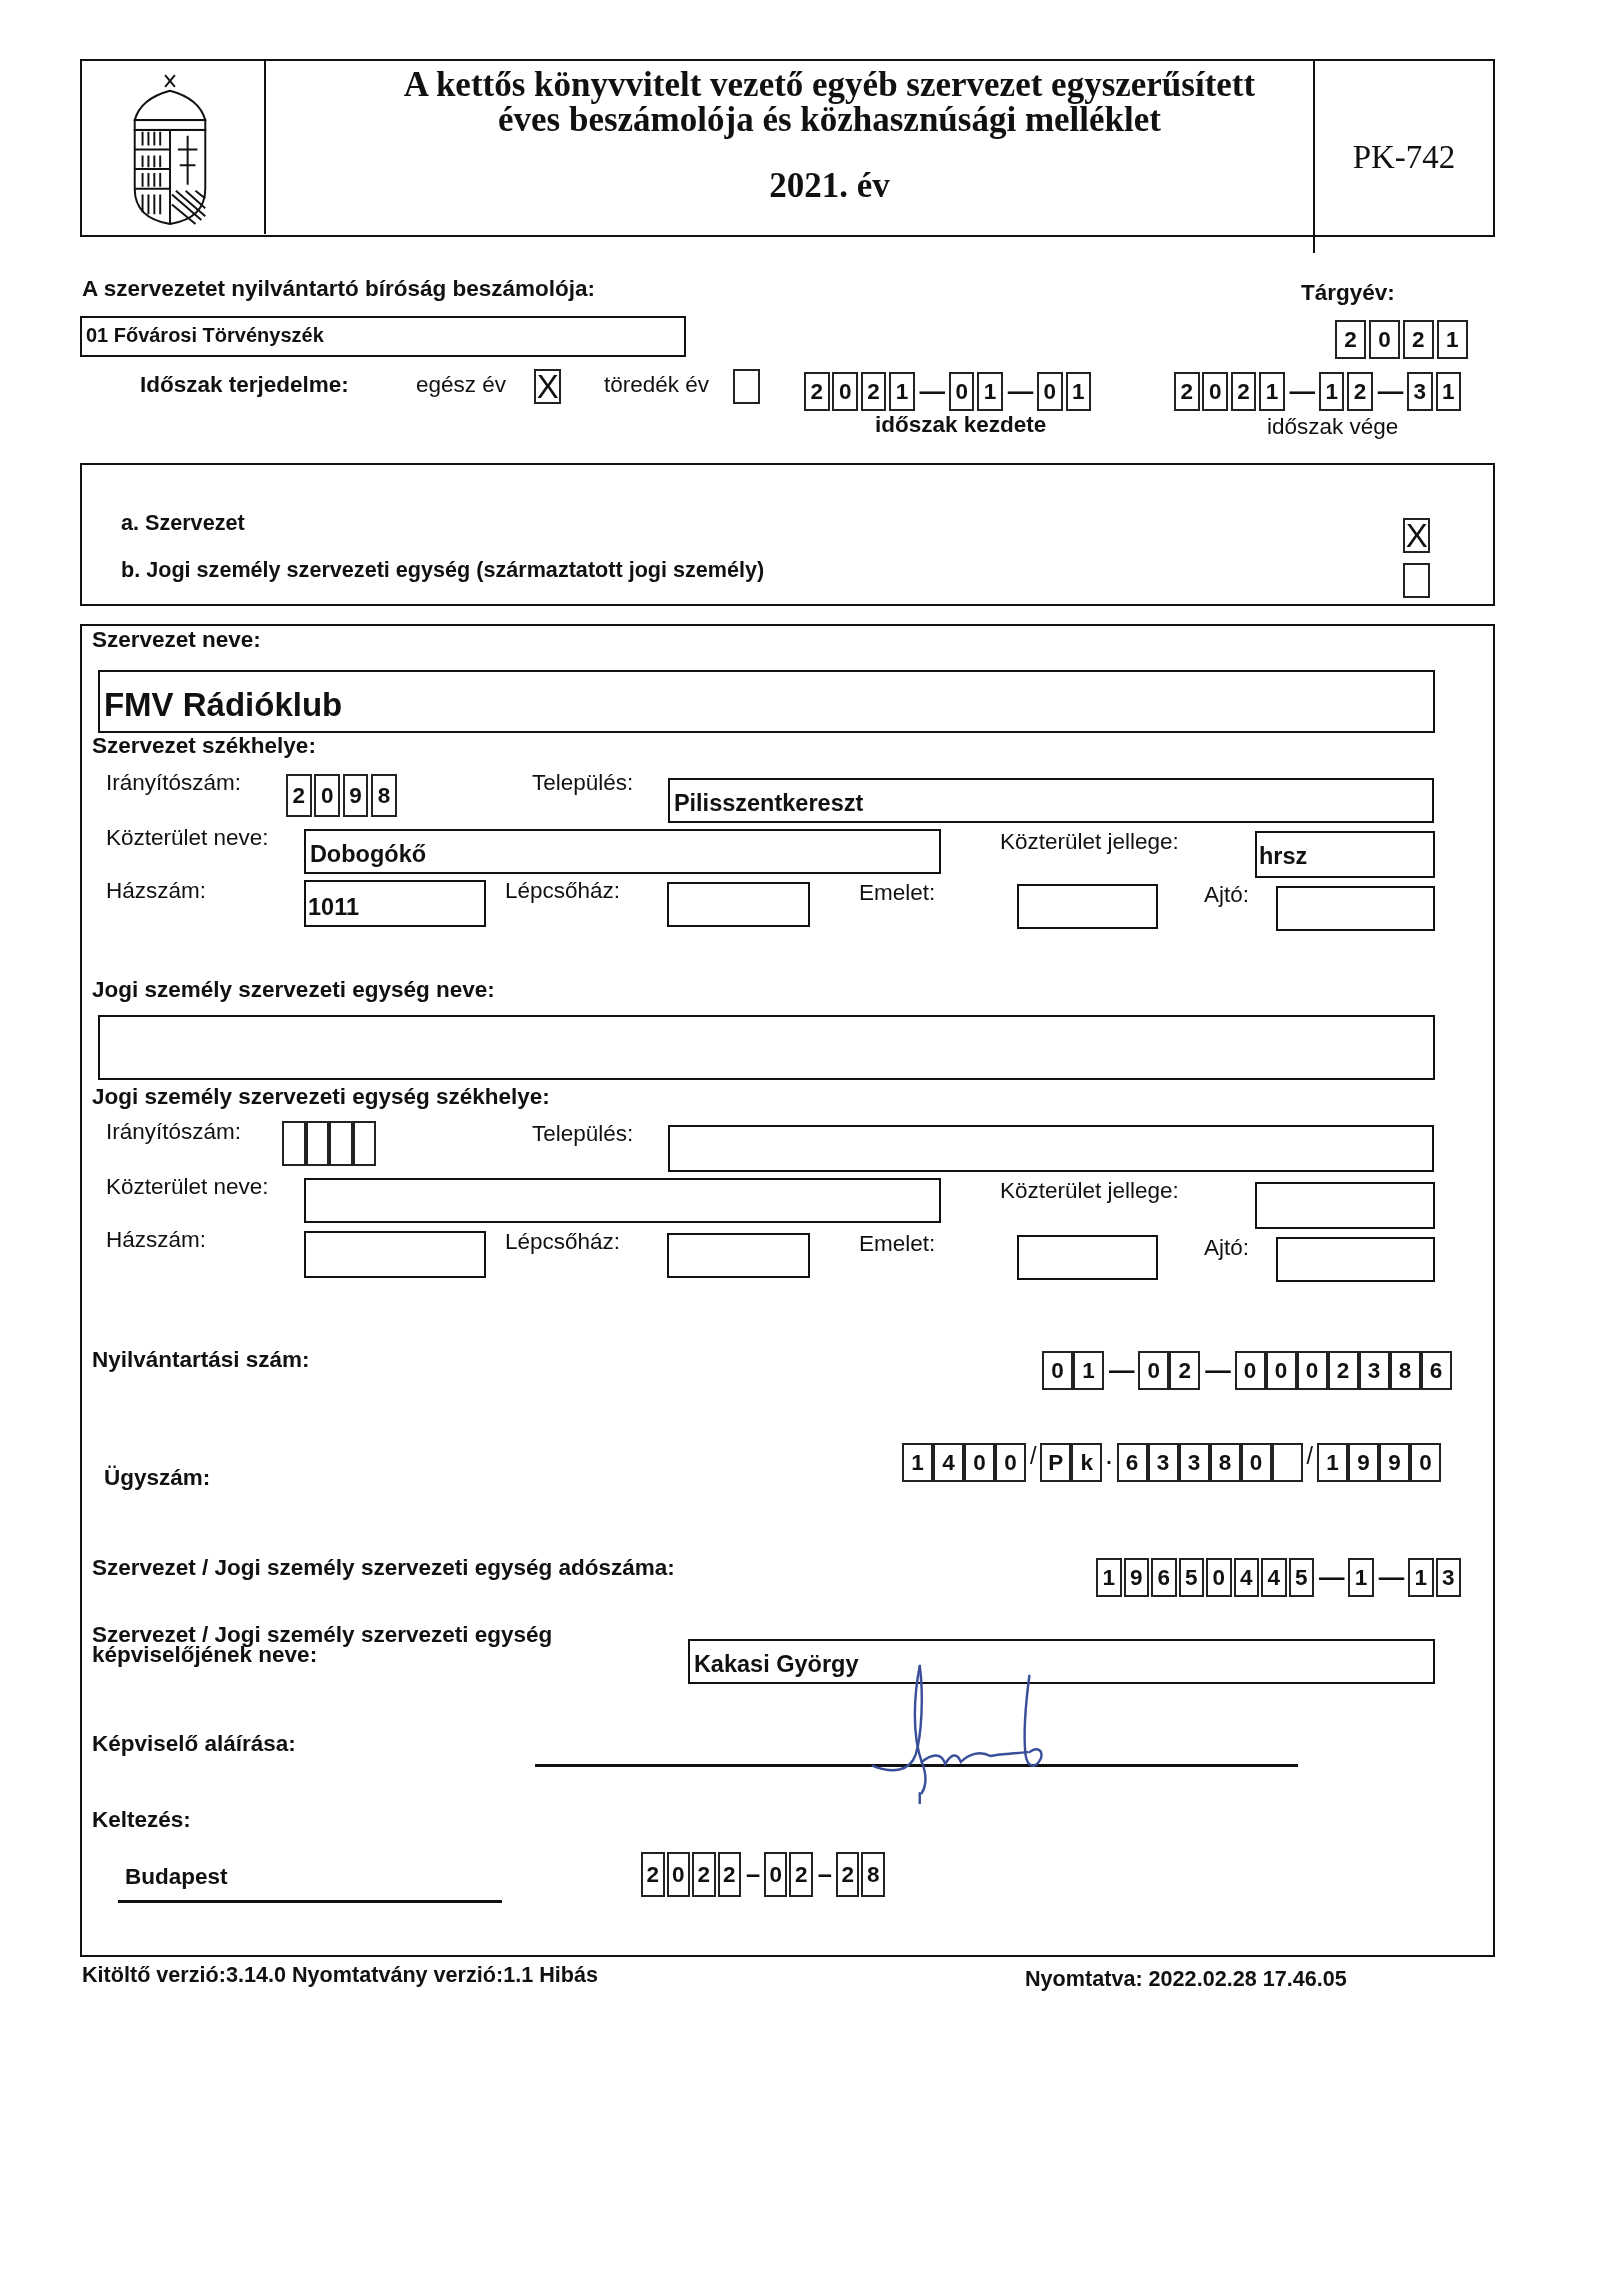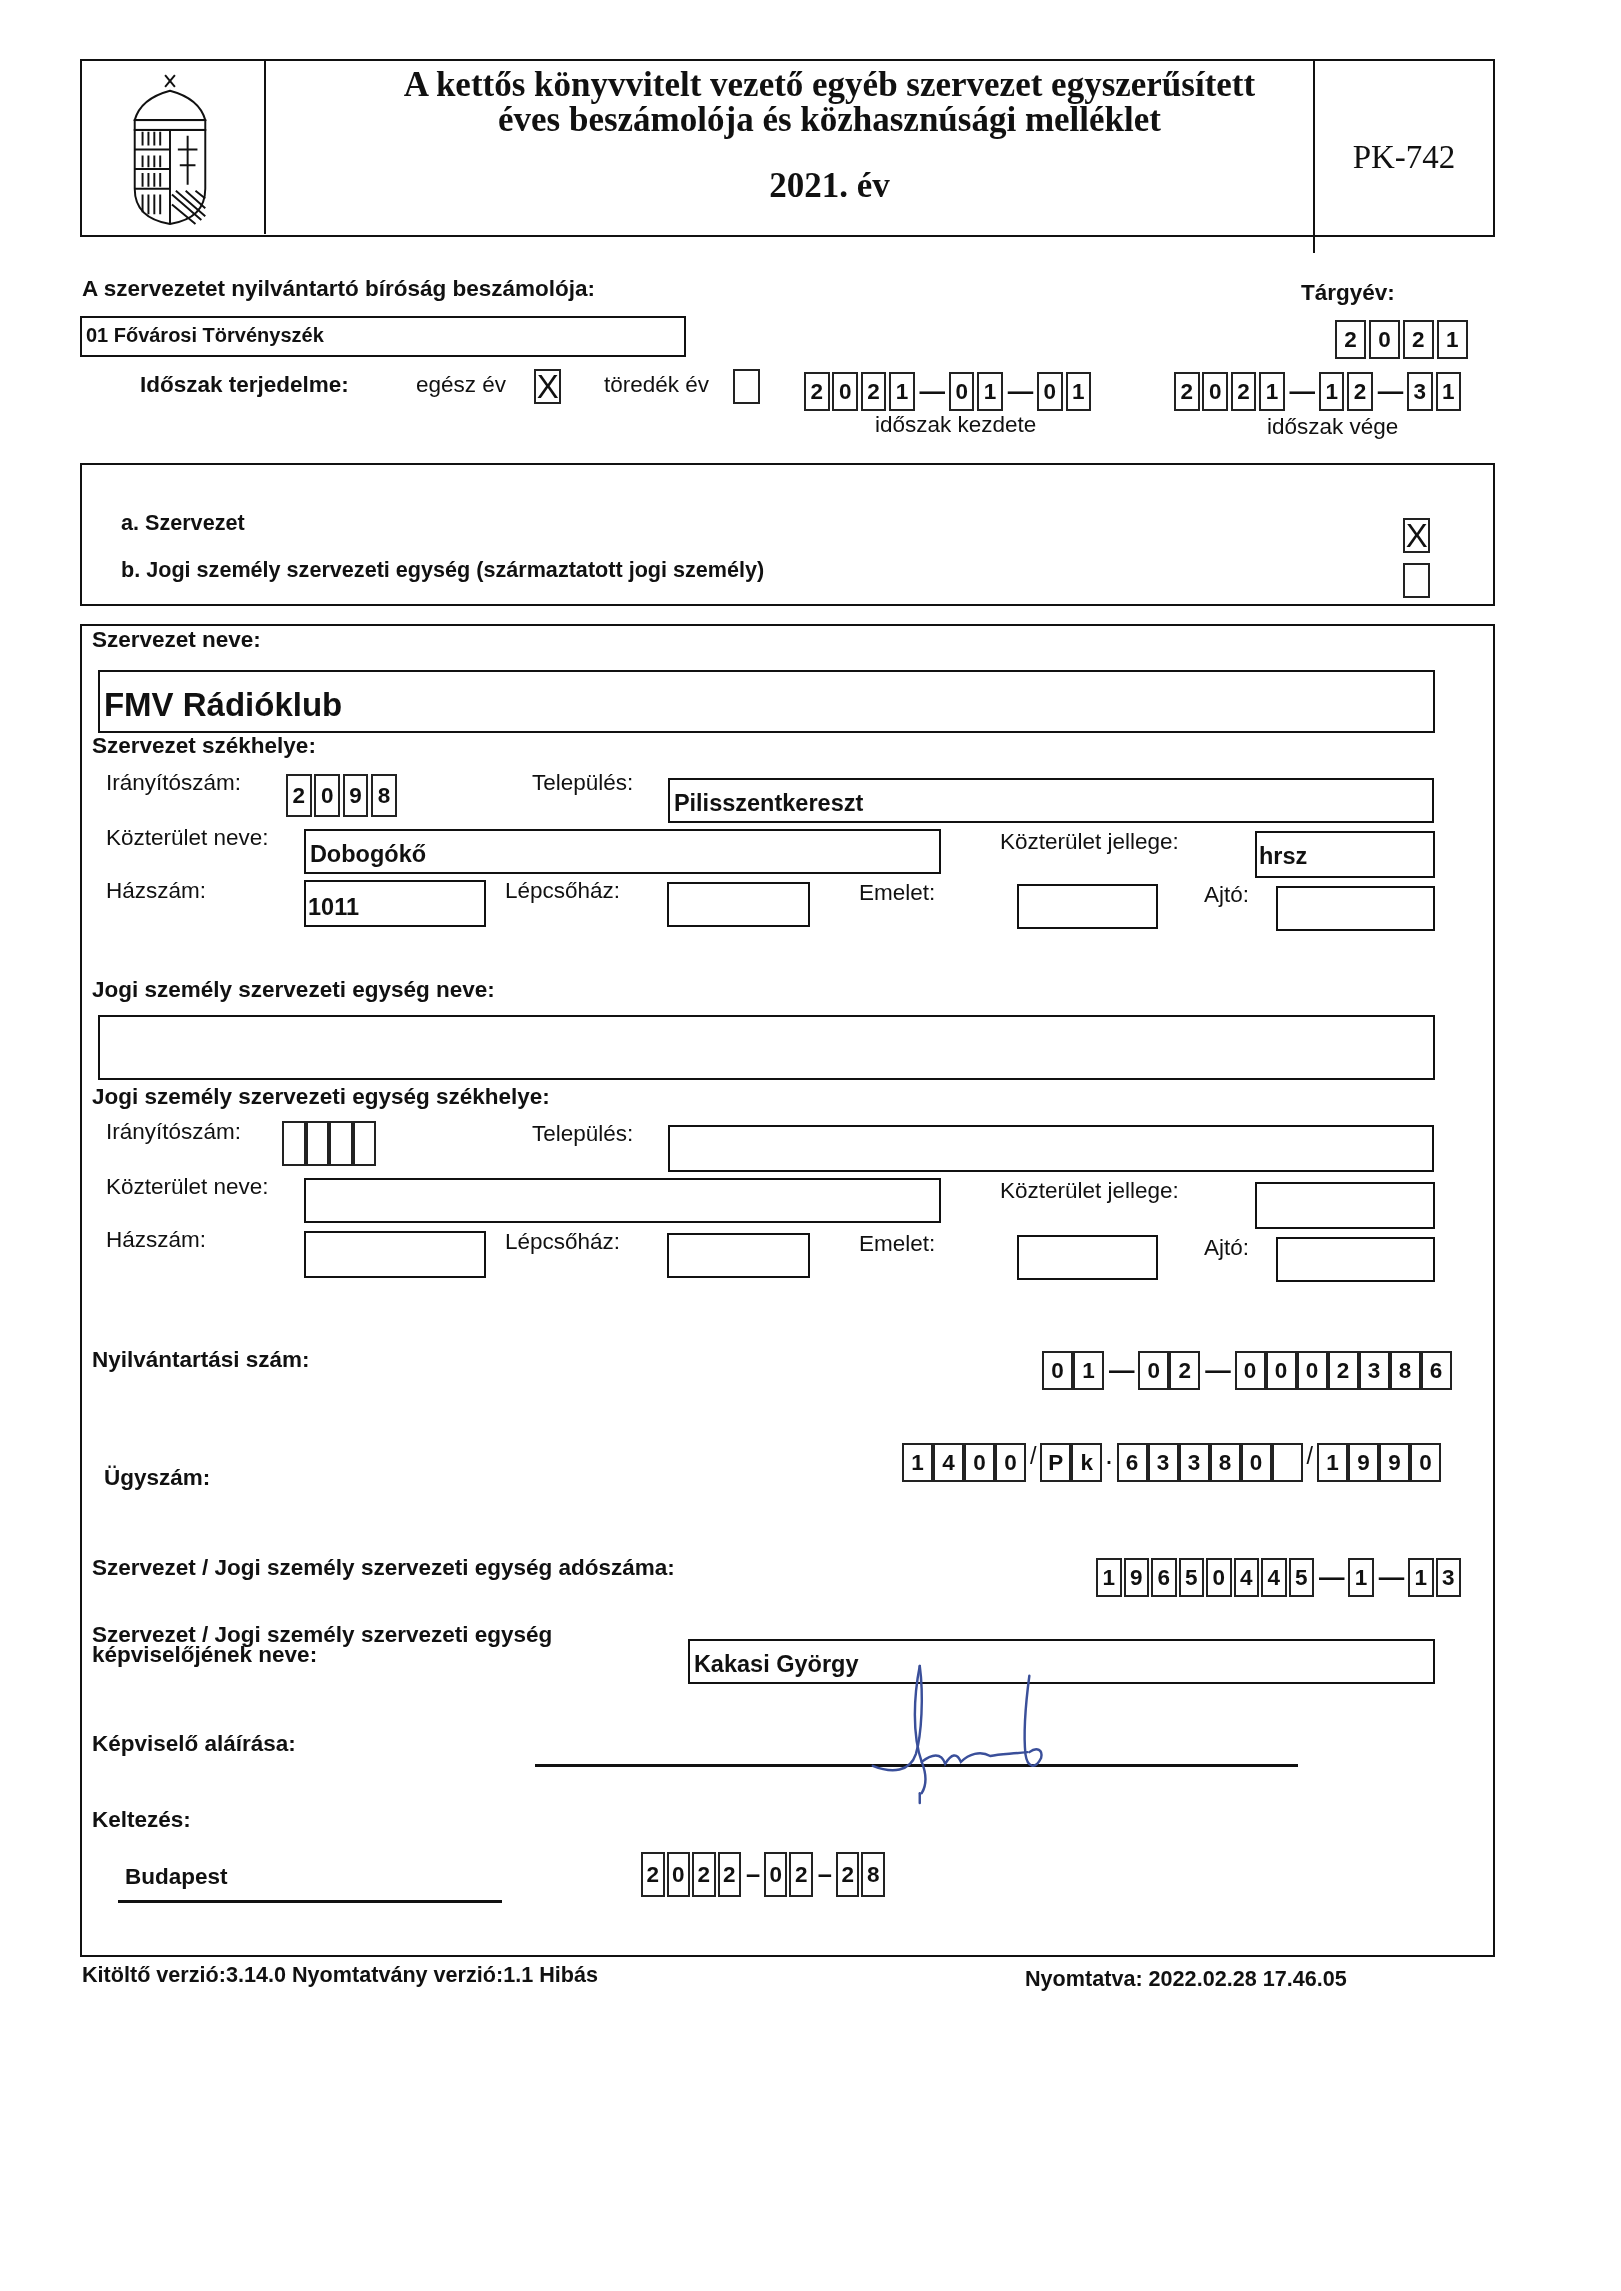--- a/index.html
+++ b/index.html
@@ -73,21 +73,21 @@
   <div class="dg">0</div>
   <div class="dg">2</div>
   <div class="dg">1</div>
   <span class="sep">—</span>
   <div class="dg">0</div>
   <div class="dg">1</div>
   <span class="sep">—</span>
   <div class="dg">0</div>
   <div class="dg">1</div>
 </div>
-<div class="lbl" style="left:875px;top:412px;">időszak kezdete</div>
+<div class="lbl" style="left:875px;top:412px;font-weight:bold;">időszak kezdete</div>
 
 <div class="digits" style="left:1174px;top:372px;">
   <div class="dg">2</div>
   <div class="dg">0</div>
   <div class="dg">2</div>
   <div class="dg">1</div>
   <span class="sep">—</span>
   <div class="dg">1</div>
   <div class="dg">2</div>
   <span class="sep">—</span>

